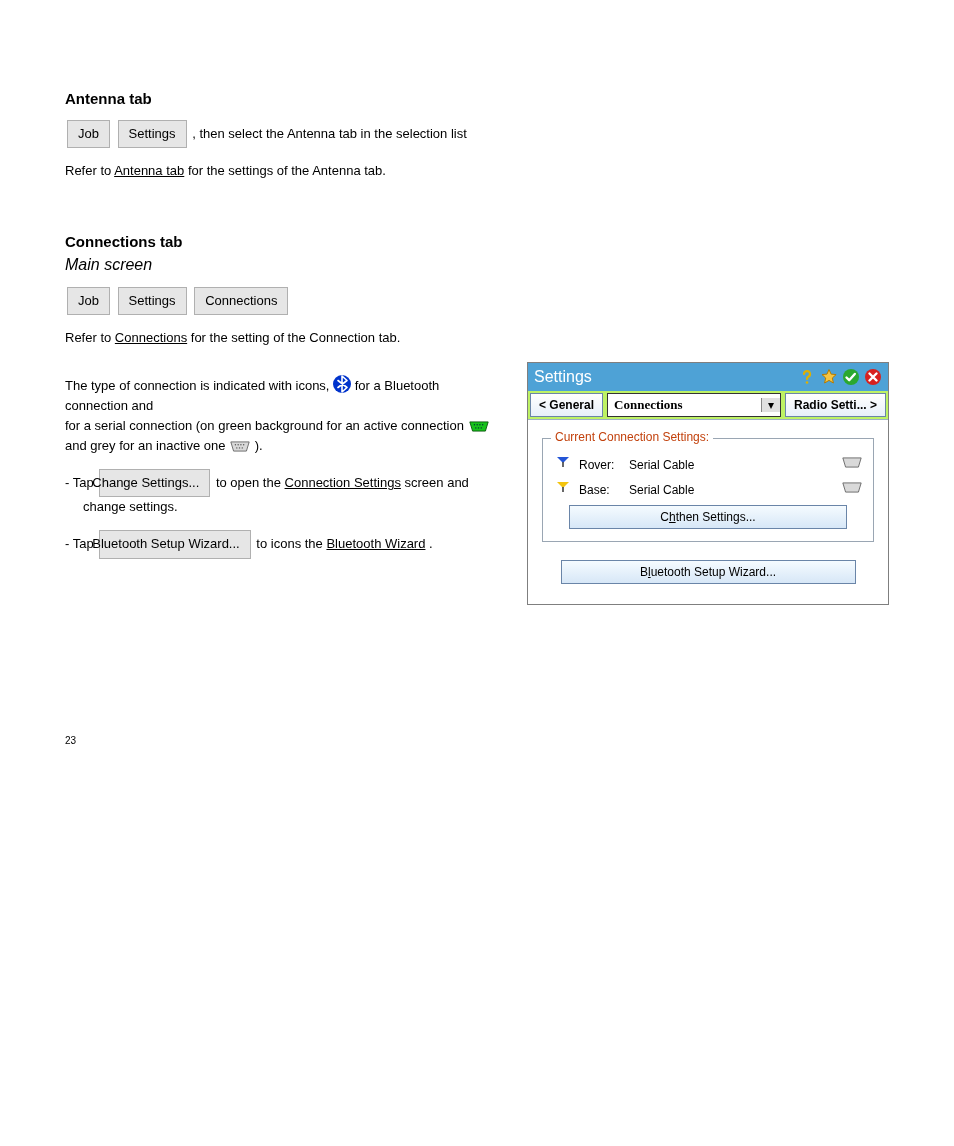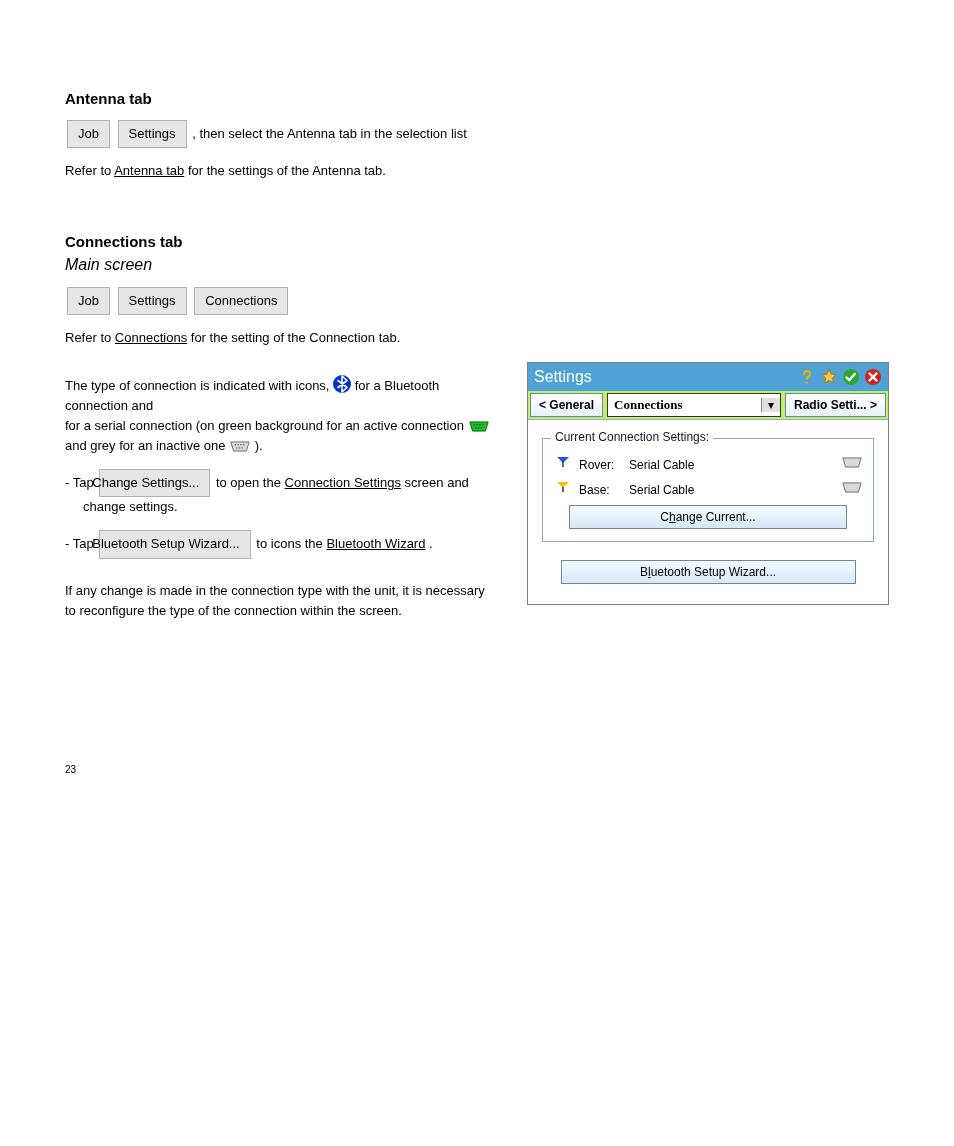--- a/index.html
+++ b/index.html
@@ -100,21 +100,21 @@
   }
   .dlg-body { padding: 18px 14px 20px 14px; }
   .grp {
     border: 1px solid #9aa6b3;
     padding: 8px 10px 12px 10px;
     position: relative;
   }
   .grp-legend {
     position: absolute; top: -9px; left: 8px;
     background: #fff; padding: 0 4px;
-    color: #0f172a;
+    color: #c2410c;
     font-family: Tahoma, sans-serif;
     font-size: 12px;
   }
   .row {
     display: flex; align-items: flex-end; gap: 6px;
     margin: 4px 0;
   }
   .row .leadicon { width: 20px; text-align: center; }
   .row .label { width: 44px; }
   .row .value { font-weight: normal; flex: 1; }
@@ -228,21 +228,20 @@
       </p>
 
       <p class="para hanging">
         <span>- Tap </span>
         <span class="btn">Bluetooth Setup Wizard...</span>
         <span>  to icons the </span>
         <span class="ul-link">Bluetooth Wizard</span>
         <span>.</span>
       </p>
 
-      <p class="para" style="margin-top:22px">If any change is made in the connection type with the unit, it is necessary to reconfigure the type of the connection within the screen.</p>
     </div>
 
     <div class="right">
       <div class="dlg">
         <div class="dlg-title">
           <span class="ttext">Settings</span>
           <span class="tb-ico">
             <svg viewBox="0 0 18 18">
                 <path d="M6 6 a3 3 0 1 1 4.2 2.8 c-1 .6-1.2 1.1-1.2 2.2" stroke="#e0b000" stroke-width="2.2" fill="none" stroke-linecap="round"></path>
                 <circle cx="9" cy="14.5" r="1.3" fill="#e0b000"></circle>
@@ -306,21 +305,21 @@
               <span class="label">Base:</span>
               <span class="value">Serial Cable</span>
               <span>
                 <svg width="22" height="13" viewBox="0 0 24 14">
                     <path d="M2 2 H22 L19 12 H5 Z" fill="#d9d9d9" stroke="#666"></path>
                   </svg>
               </span>
             </div>
 
             <div class="xpbtn">
-              <span>C</span><span class="mn">h</span><span>ange  Current...</span>
+              <span>C</span><span class="mn">h</span><span>then  Settings...</span>
             </div>
           </div>
 
           <div class="xpbtn" style="margin-top:18px">
             <span>B</span><span class="mn">l</span><span>uetooth Setup Wizard...</span>
           </div>
         </div>
       </div>
     </div>
   </div>

